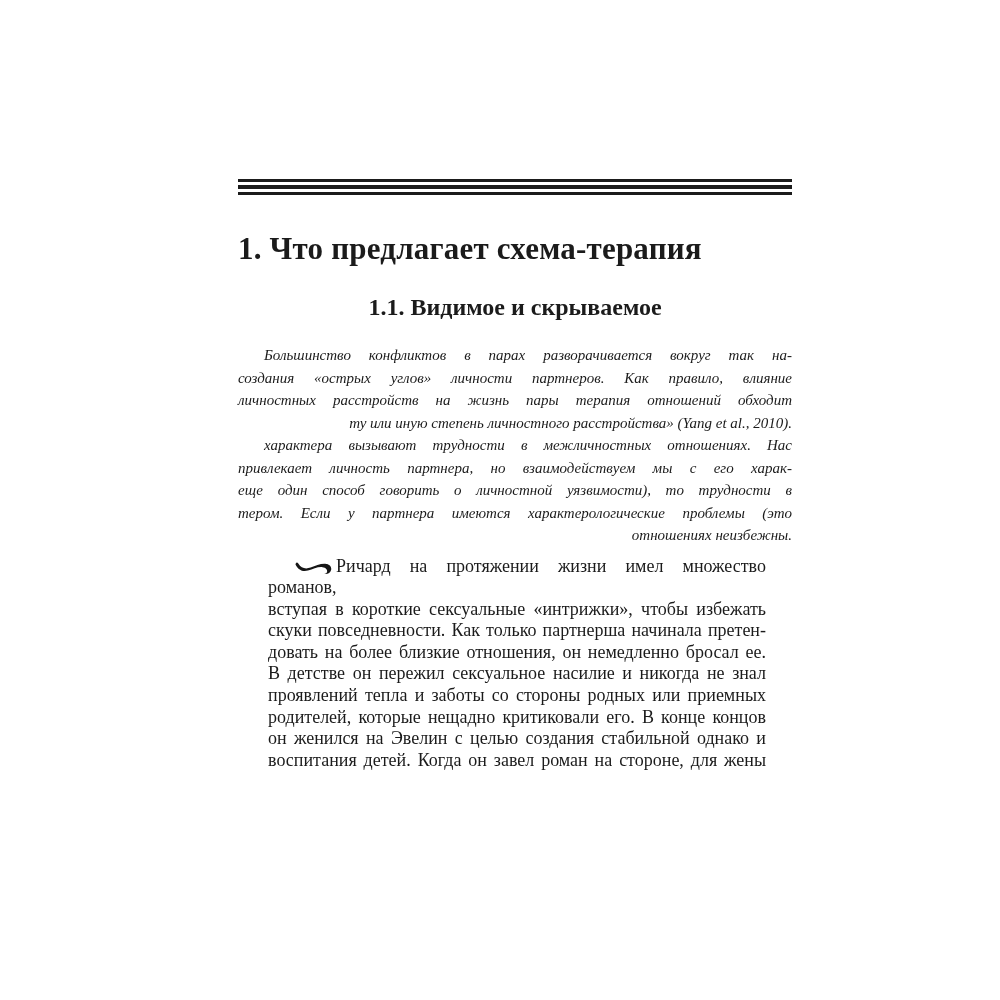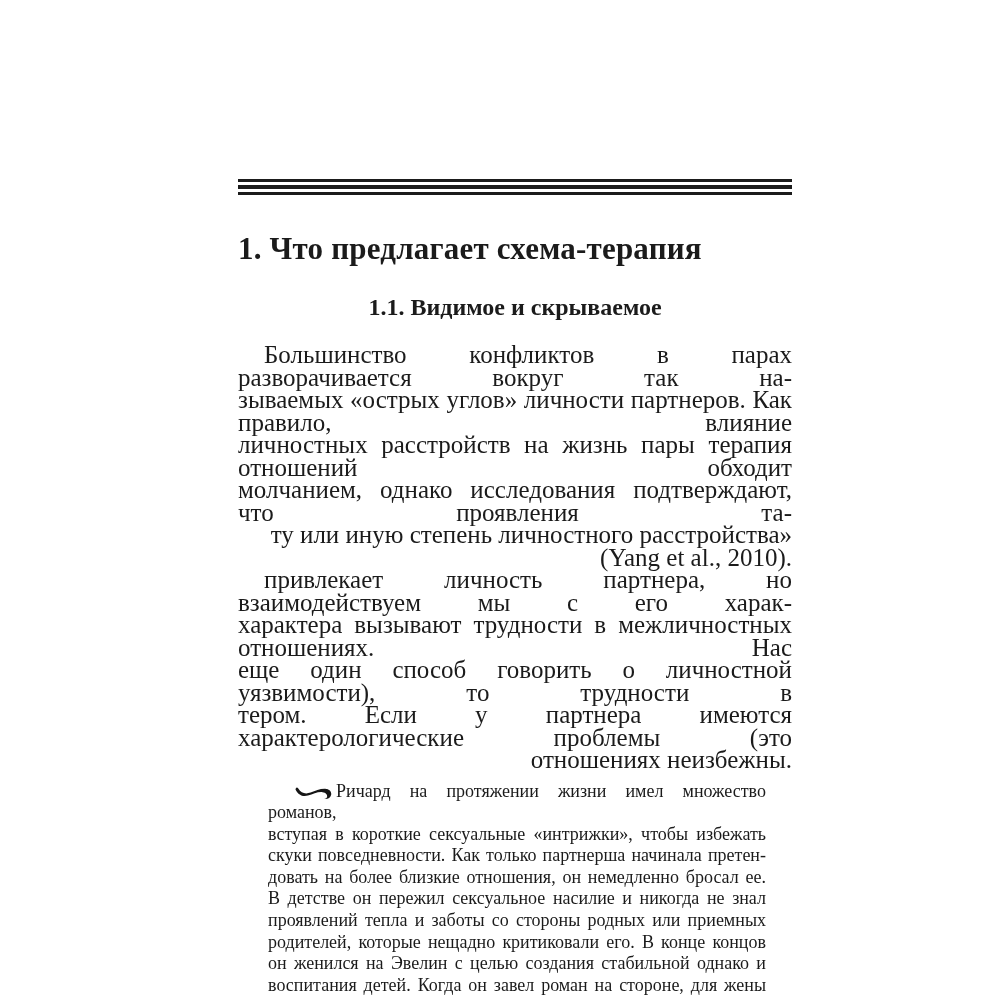--- a/index.html
+++ b/index.html
@@ -40,22 +40,23 @@
   }
   .section-title {
     margin: 31px 0 0 0;
     font-size: 24px;
     line-height: 23px;
     font-weight: bold;
     text-align: center;
   }
   .para {
     margin-top: 25px;
-    font-size: 25px;
+    font-size: 15px;
     line-height: 22.5px;
+    font-style: italic;
   }
   .para + .para {
     margin-top: 0;
   }
   .line {
     text-align: justify;
     text-align-last: justify;
   }
   .line.last {
     text-align: right;
@@ -88,29 +89,28 @@
   <div class="content">
 
     <div class="rule"></div>
 
     <h1 class="chapter-title">1. Что предлагает схема-терапия</h1>
 
     <h2 class="section-title">1.1. Видимое и скрываемое</h2>
 
     <div class="para">
         <div class="line">Большинство конфликтов в парах разворачивается вокруг так на-</div>
-        <div class="line">зываемых «острых углов» личности партнеров. Как правило, влияние</div>
+        <div class="line">создания «острых углов» личности партнеров. Как правило, влияние</div>
         <div class="line">личностных расстройств на жизнь пары терапия отношений обходит</div>
-        <div class="line">молчанием, однако исследования подтверждают, что проявления та-</div>
         <div class="line last">ту или иную степень личностного расстройства» (Yang et al., 2010).</div>
       </div>
 
     <div class="para">
+        <div class="line">характера вызывают трудности в межличностных отношениях. Нас</div>
         <div class="line">привлекает личность партнера, но взаимодействуем мы с его харак-</div>
-        <div class="line">характера вызывают трудности в межличностных отношениях. Нас</div>
         <div class="line">еще один способ говорить о личностной уязвимости), то трудности в</div>
         <div class="line">тером. Если у партнера имеются характерологические проблемы (это</div>
         <div class="line last">отношениях неизбежны.</div>
       </div>
 
     <div class="case-block">
       <span class="ornament">
         <svg width="38" height="16" viewBox="0 0 38 16" aria-hidden="true">
           <path d="M1.5,5.5
                    C4,10.8 8.5,13.2 14,11.6

